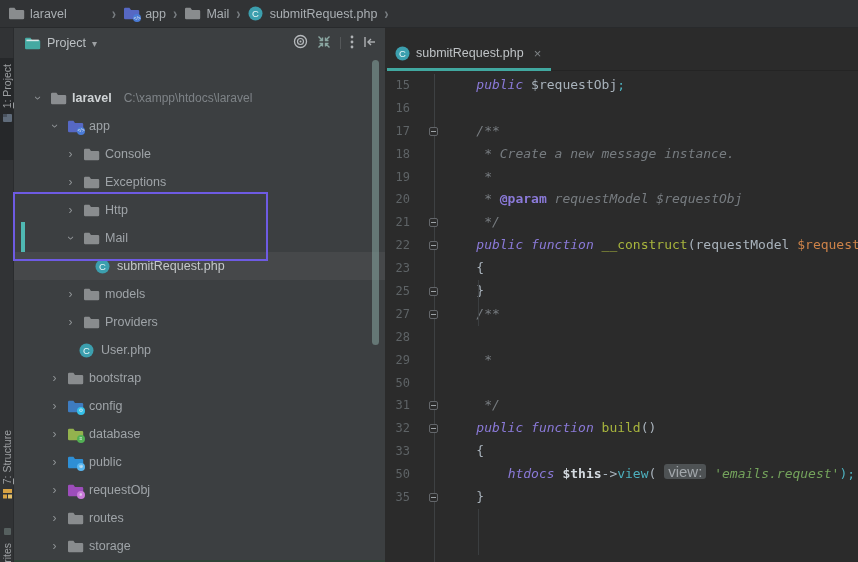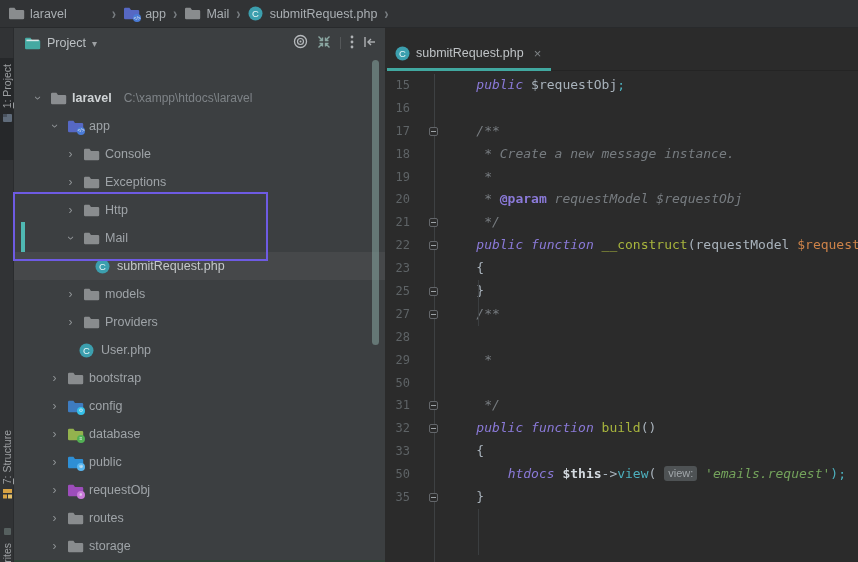--- a/index.html
+++ b/index.html
@@ -105,21 +105,21 @@
   .tk-tag  { color:#8B7AD9; font-weight:bold; }
   .tk-var  { color:#CE8349; }
   .tk-this { color:#D4DAE0; font-weight:bold; }
   .tk-method { color:#A8B53D; }
   .tk-call { color:#4DB0BE; }
   .tk-str  { color:#74A35C;font-style:italic; }
   .tk-teal { color:#4DB0BE; }
   .tk-pl   { color:#A9B3BC; }
   .hint {
     display:inline-block; background:#4E5254; color:#A1A6AA; border-radius:3px;
-    padding:0 4px; font-size:11px; font-family:"Liberation Sans", sans-serif;
+    padding:0 4px; font-size:15px; font-family:"Liberation Sans", sans-serif;
     line-height:15px; vertical-align:1px;
   }
   .iguide { position:absolute; width:1px; background:#3B3E40; }
 </style>
 </head>
 <body>
 
 <div id="stage">
 
   <div id="topbar">

